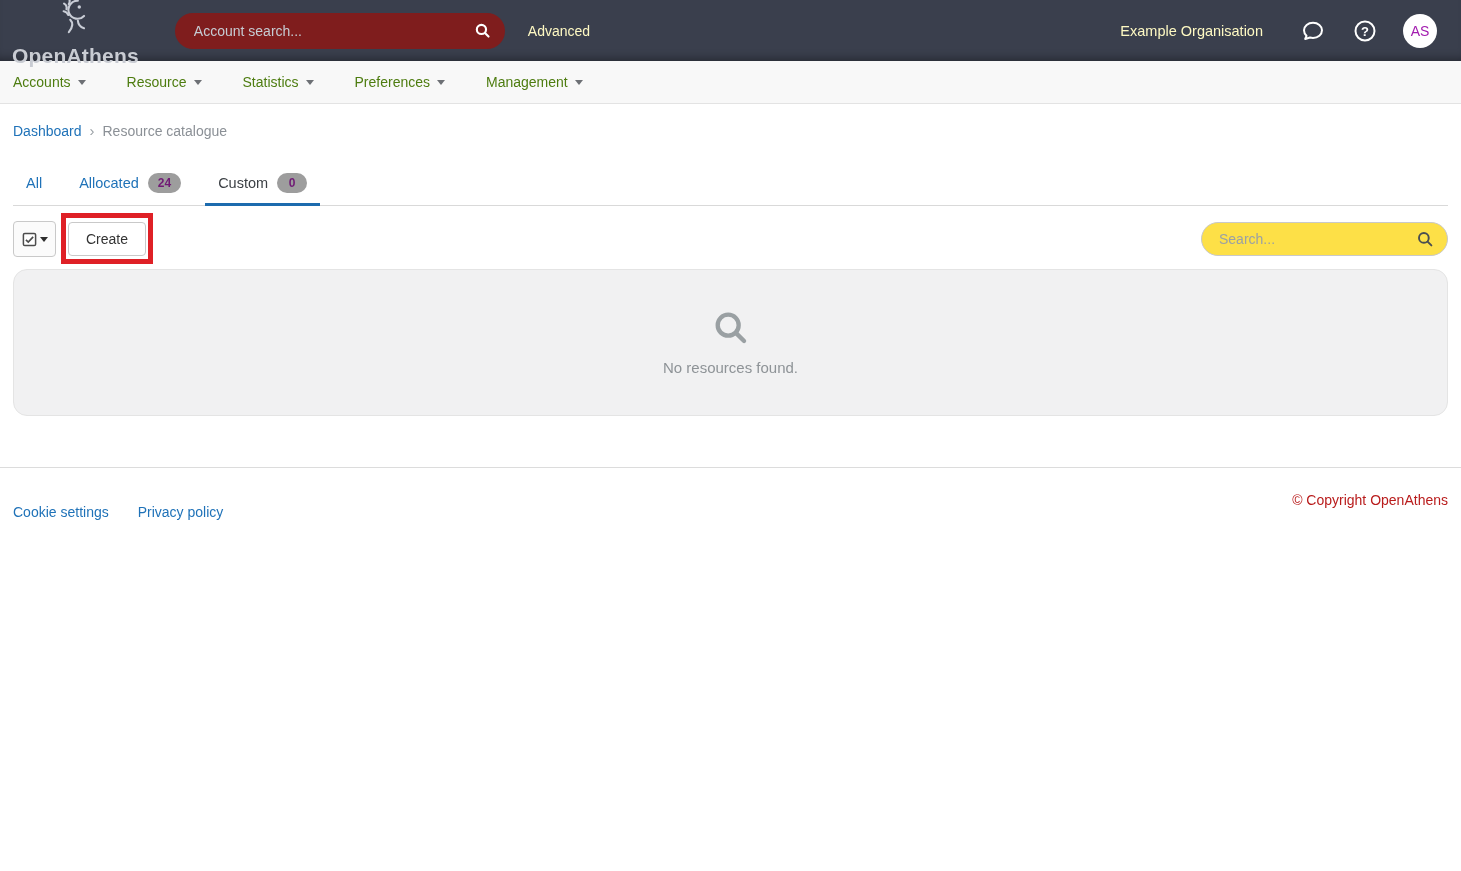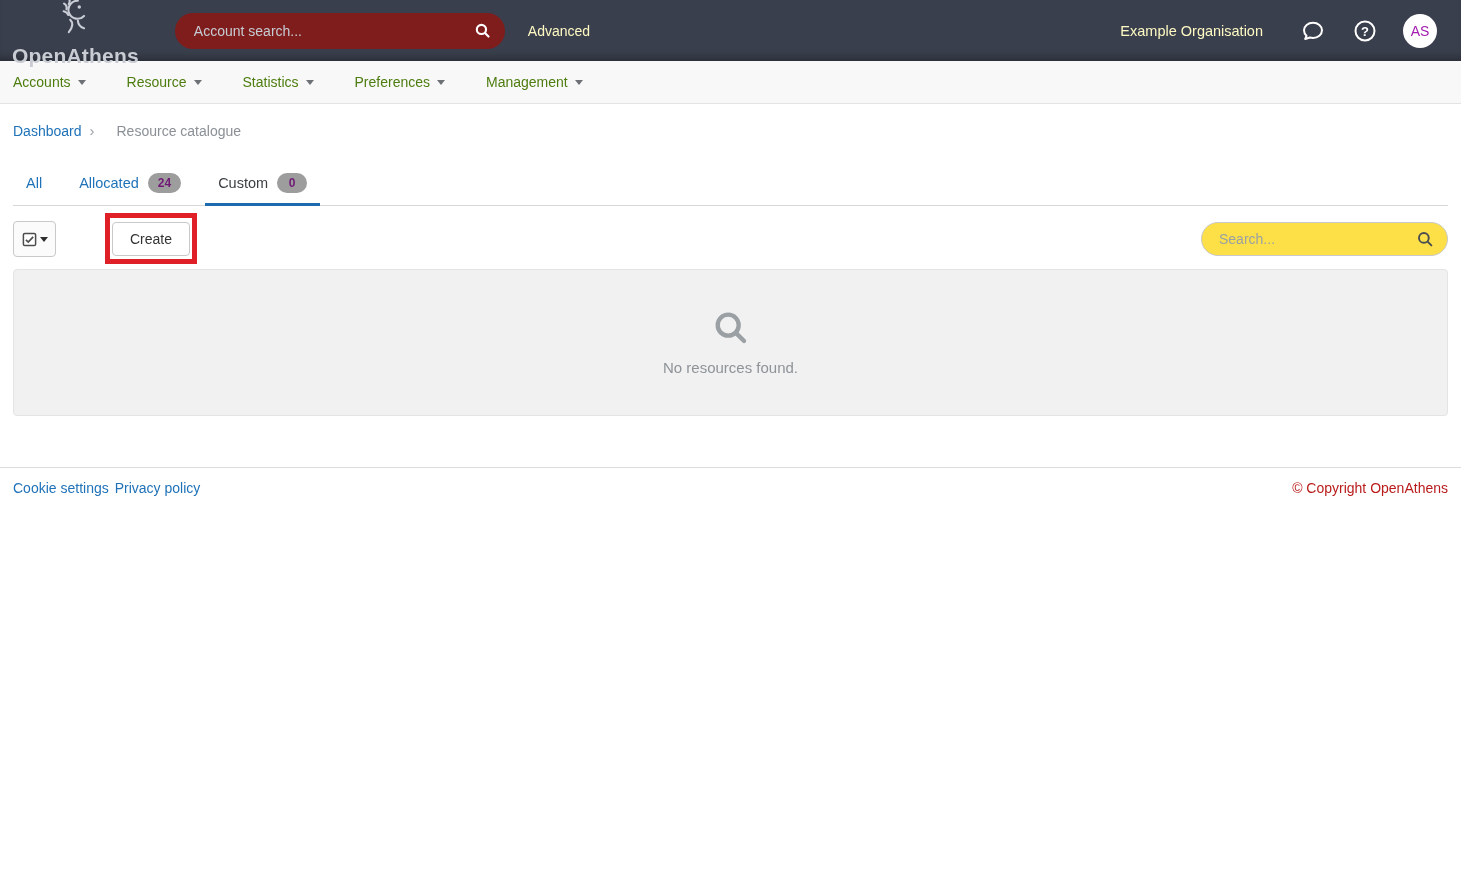--- a/index.html
+++ b/index.html
@@ -60,40 +60,40 @@
   }
   .caret { width: 0; height: 0; border-left: 4px solid transparent;
     border-right: 4px solid transparent; border-top: 5px solid #6d7075; }
 
   
   .container { padding: 0 13px; }
 
   .breadcrumb { padding-top: 18px; font-size: 14px; display: flex; align-items: center; }
   .breadcrumb a { color: #1f72b8; text-decoration: none; cursor: pointer; }
   .crumb-sep { color: #9aa0a5; margin: 0 8px; font-size: 15px; }
-  .crumb-current { color: #8b9096; margin-left: 14px; }
+  .crumb-current { color: #8b9096; }
 
   
   .tabs { margin-top: 24px; border-bottom: 1px solid #d9d9d9; display: flex; }
   .tab {
     display: inline-flex; align-items: center; gap: 9px; height: 43px;
     padding: 0 13px; margin-right: 11px; font-size: 14.5px;
     color: #1f72b8; cursor: pointer; background: none; border: none;
     border-bottom: 3px solid transparent; margin-bottom: -1px;
     font-family: "Liberation Sans", sans-serif;
   }
   .tab.active { color: #3c4045; border-bottom-color: #1c6bae; }
   .badge {
     background: #9d9d9d; color: #701a75; font-size: 12px; font-weight: bold;
     border-radius: 10px; padding: 3px 10px; min-width: 30px; text-align: center;
   }
 
   
   .toolbar { margin-top: 15px; display: flex; align-items: center; justify-content: space-between; }
-  .toolbar-left { display: flex; align-items: center; gap: 44px; }
+  .toolbar-left { display: flex; align-items: center; }
   .select-btn {
     width: 43px; height: 36px; background: #fbfbfb; border: 1px solid #c9c9c9;
     border-radius: 4px; display: flex; align-items: center; justify-content: center; gap: 3px;
     cursor: pointer;
   }
   .select-btn svg { width: 15px; height: 15px; }
   .select-btn .caret { border-top-color: #2e2e2e; }
   .create-wrap { position: relative; display: inline-block; margin-left: 12px; }
   .create-btn {
     background: #ffffff; border: 1px solid #c9c9c9; border-radius: 4px;
@@ -113,32 +113,32 @@
     font-size: 14px; color: #555; padding: 0 6px 0 17px;
     font-family: "Liberation Sans", sans-serif;
   }
   .tb-search input::placeholder { color: #9aa0a5; opacity: 1; }
   .tb-search-icon { color: #4a4e52; margin-right: 13px; display: flex; }
   .tb-search-icon svg { width: 18px; height: 18px; }
 
   
   .empty-panel {
     margin-top: 12px; height: 147px; background: #f1f1f2;
-    border: 1px solid #e4e4e4; border-radius: 4px;
+    border: 1px solid #e4e4e4; border-radius: 14px;
     display: flex; flex-direction: column; align-items: center; justify-content: center;
     gap: 13px;
   }
   .empty-icon { color: #9aa0a3; display: flex; }
   .empty-icon svg { width: 37px; height: 37px; }
   .empty-text { color: #8e9397; font-size: 15px; }
 
   
   .footer { margin-top: 51px; border-top: 1px solid #dcdcdc; }
   .footer-inner { padding: 12px 13px 14px; display: flex; align-items: center; justify-content: space-between; }
-  .footer-links { display: flex; gap: 6px; }
+  .footer-links { display: flex; gap: 29px; margin-top: 24px; }
   .footer-links a { color: #1f72b8; font-size: 14px; text-decoration: none; cursor: pointer; }
   .copyright { color: #b91c1c; font-size: 14px; }
 </style>
 </head>
 <body>
 
 <div class="page">
 
   <header class="topbar">
     <div class="brand">

